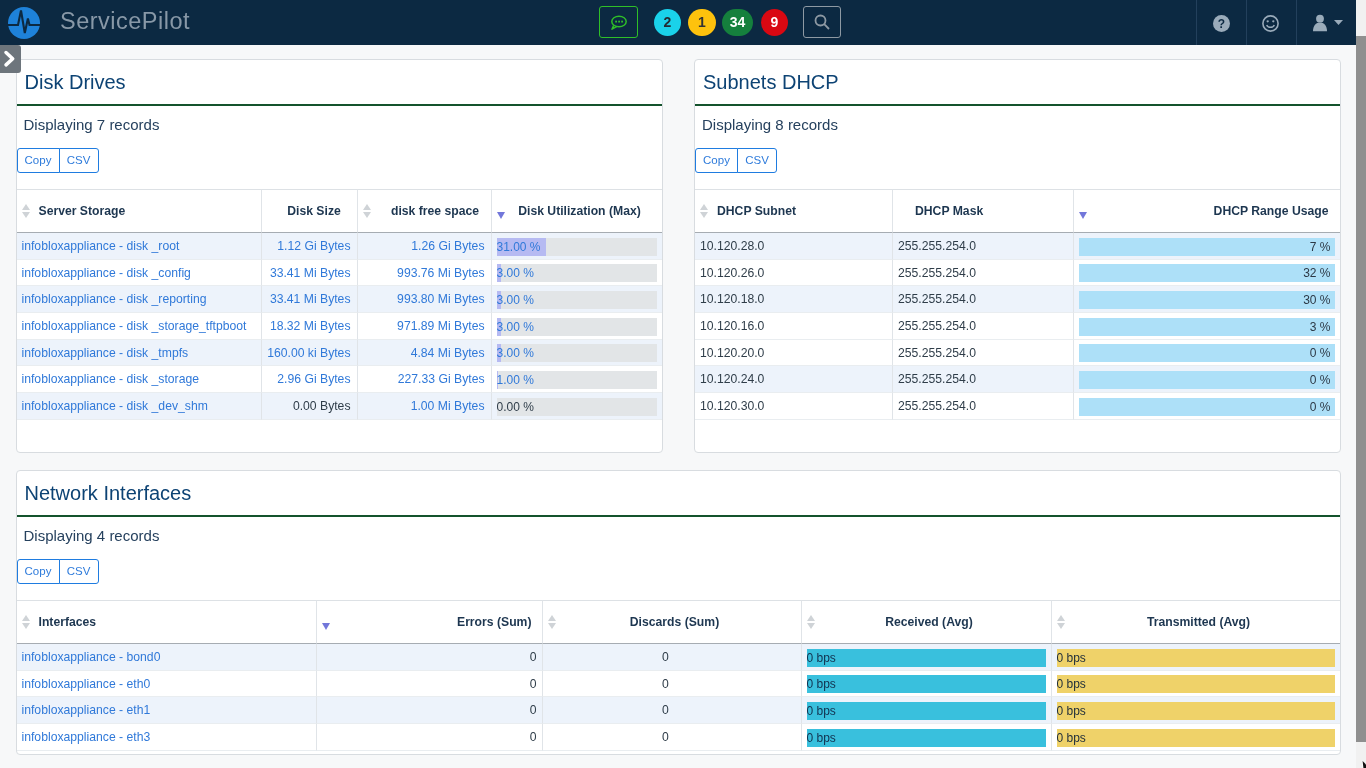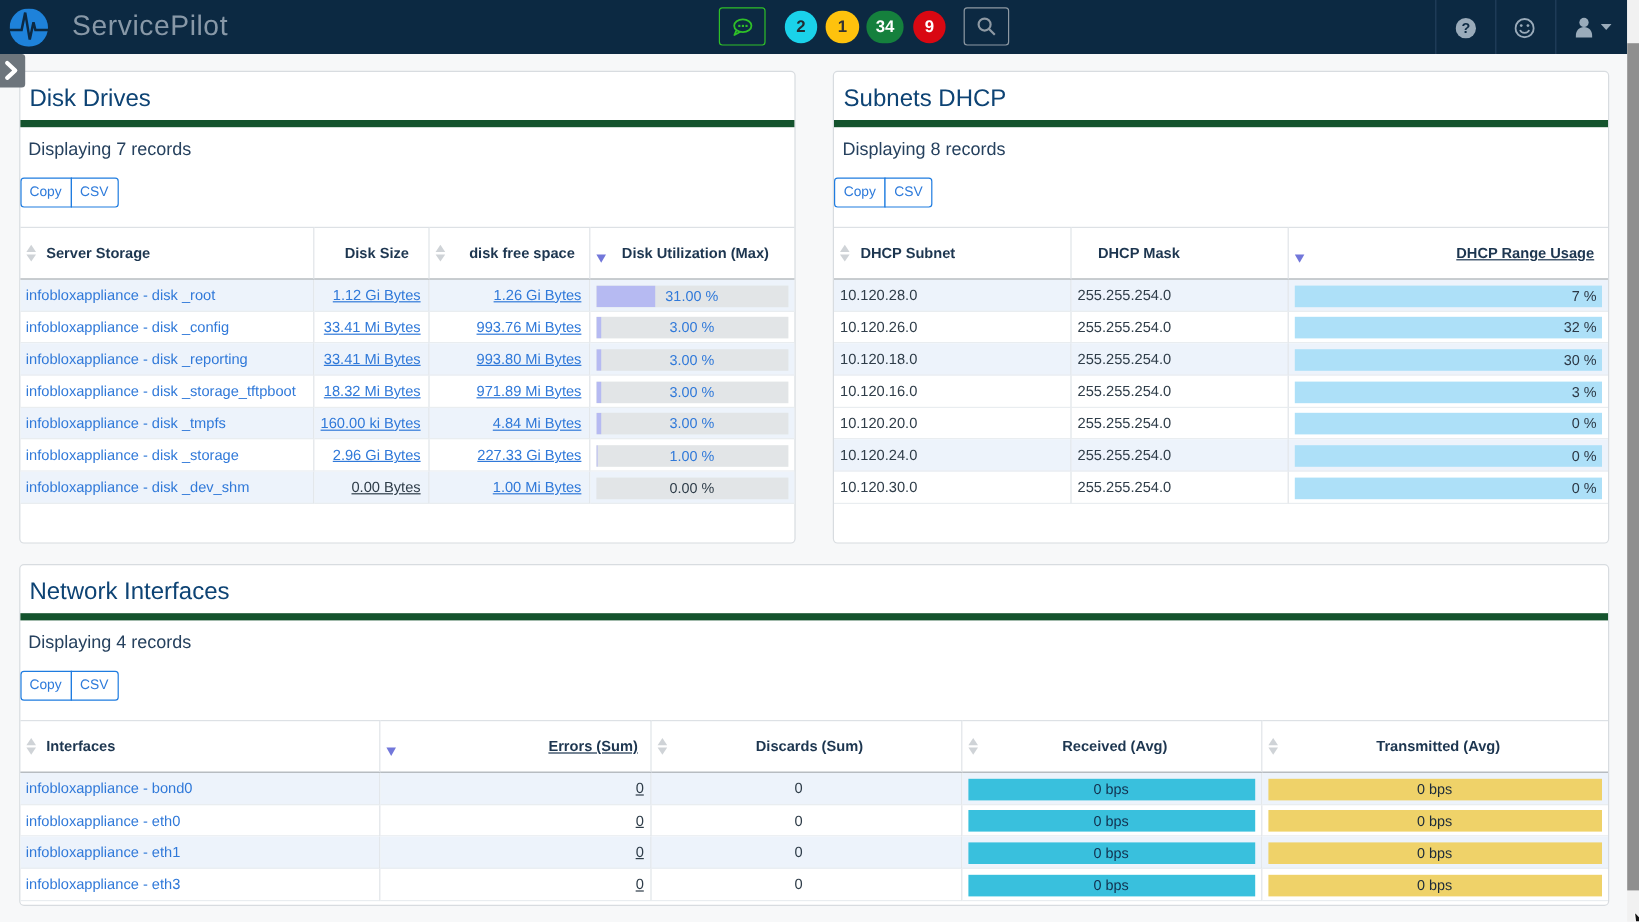--- a/index.html
+++ b/index.html
@@ -32,53 +32,53 @@
 
 #sbtrack { position:absolute; left:1356px; top:0; width:10px; height:768px; background:#f1f1f1; }
 #sbthumb { position:absolute; left:0; top:36px; width:10px; height:706px; background:#8f8f8f; }
 
 
 .panel { position:absolute; background:#fff; border:1px solid #d8dce0; border-radius:4px; }
 #p1 { left:15.5px; top:58.5px; width:647px; height:394px; }
 #p2 { left:694px; top:58.5px; width:646.5px; height:394px; }
 #p3 { left:15.5px; top:469.5px; width:1325px; height:285.5px; }
 .ptitle { height:46px; line-height:45px; padding-left:8px; font-size:20px; color:#0d4374;
-  border-bottom:6px solid #14532d; }
+  border-bottom:2px solid #14532d; }
 .pinfo { margin:9px 0 0 7px; font-size:15px; color:#26415e; line-height:20px; }
 .btns { margin:13.5px 0 0 0; height:25px; }
 .btns a { display:inline-block; float:left; height:25px; line-height:23px; text-align:center;
   font-size:11.5px; color:#2e7bdb; border:1px solid #1f7ce0; background:#fff; }
 .btns a.b1 { width:43px; } .btns a.b2 { width:40px; }
 .btns a.b1 { border-radius:3px 0 0 3px; }
 .btns a.b2 { border-radius:0 3px 3px 0; margin-left:-1px; }
 
 
 table { border-collapse:separate; border-spacing:0; table-layout:fixed; width:100%; margin-top:16px; }
 th { white-space:nowrap; overflow:hidden; height:44px; font-size:12.2px; color:#1d3650; border-top:1px solid #dde1e5;
   border-bottom:1.5px solid #a6acb2; position:relative; font-weight:bold; vertical-align:middle; }
 td { white-space:nowrap; overflow:hidden; height:26.7px; font-size:12.2px; border-bottom:1px solid #e9edf0; vertical-align:middle;
   padding:0 6px 0 5px; color:#2f3d49; }
 .cb { border-right:1px solid #e0e4e8; }
 tr.odd td { background:#edf3fb; }
-.tl { text-align:left; } .tr { text-align:right;text-decoration:underline; } .tc { text-align:center; }
+.tl { text-align:left; } .tr { text-align:right; } .tc { text-align:center; }
 .blue { color:#3079d9; }
 
 .sort { position:absolute; left:5px; top:50%; margin-top:-7px; width:9.5px; }
 .sort i { display:block; width:0; height:0; border-left:4.75px solid transparent;
   border-right:4.75px solid transparent; }
 .sort .up { border-bottom:6.7px solid #cfd3d7; margin-bottom:1.6px; }
 .sort .dn { border-top:6.7px solid #cfd3d7; }
 .sortd { position:absolute; left:5px; top:50%; margin-top:1px; width:0; height:0;
   border-left:4.5px solid transparent; border-right:4.5px solid transparent;
   border-top:7px solid #7277da; }
 
 .bar { position:relative; height:18px; margin:1.5px 5px 0; background:#e2e5e7; overflow:hidden; }
 .bar .fill { position:absolute; left:0; top:0; bottom:0; background:#b6baf2; }
 .bar .lbl { position:absolute; left:0; right:0; top:0; height:18px; line-height:18px;
-  text-align:center; font-size:12px; }
+  text-align:left; font-size:12px; }
 .bar.cy { background:#ade0f8; }
 .bar.cy .lbl { text-align:right; padding-right:4px; color:#2c3845; }
 .bar.rx { background:#39c0dd; } .bar.rx .lbl { color:#12304e; }
 .bar.tx { background:#efd269; } .bar.tx .lbl { color:#1c2b3a; }
 td.bcell { padding:0; }
 
 
 #cursor { position:absolute; left:1361px; top:761px; width:5px; height:7px; }
 </style>
 </head>

